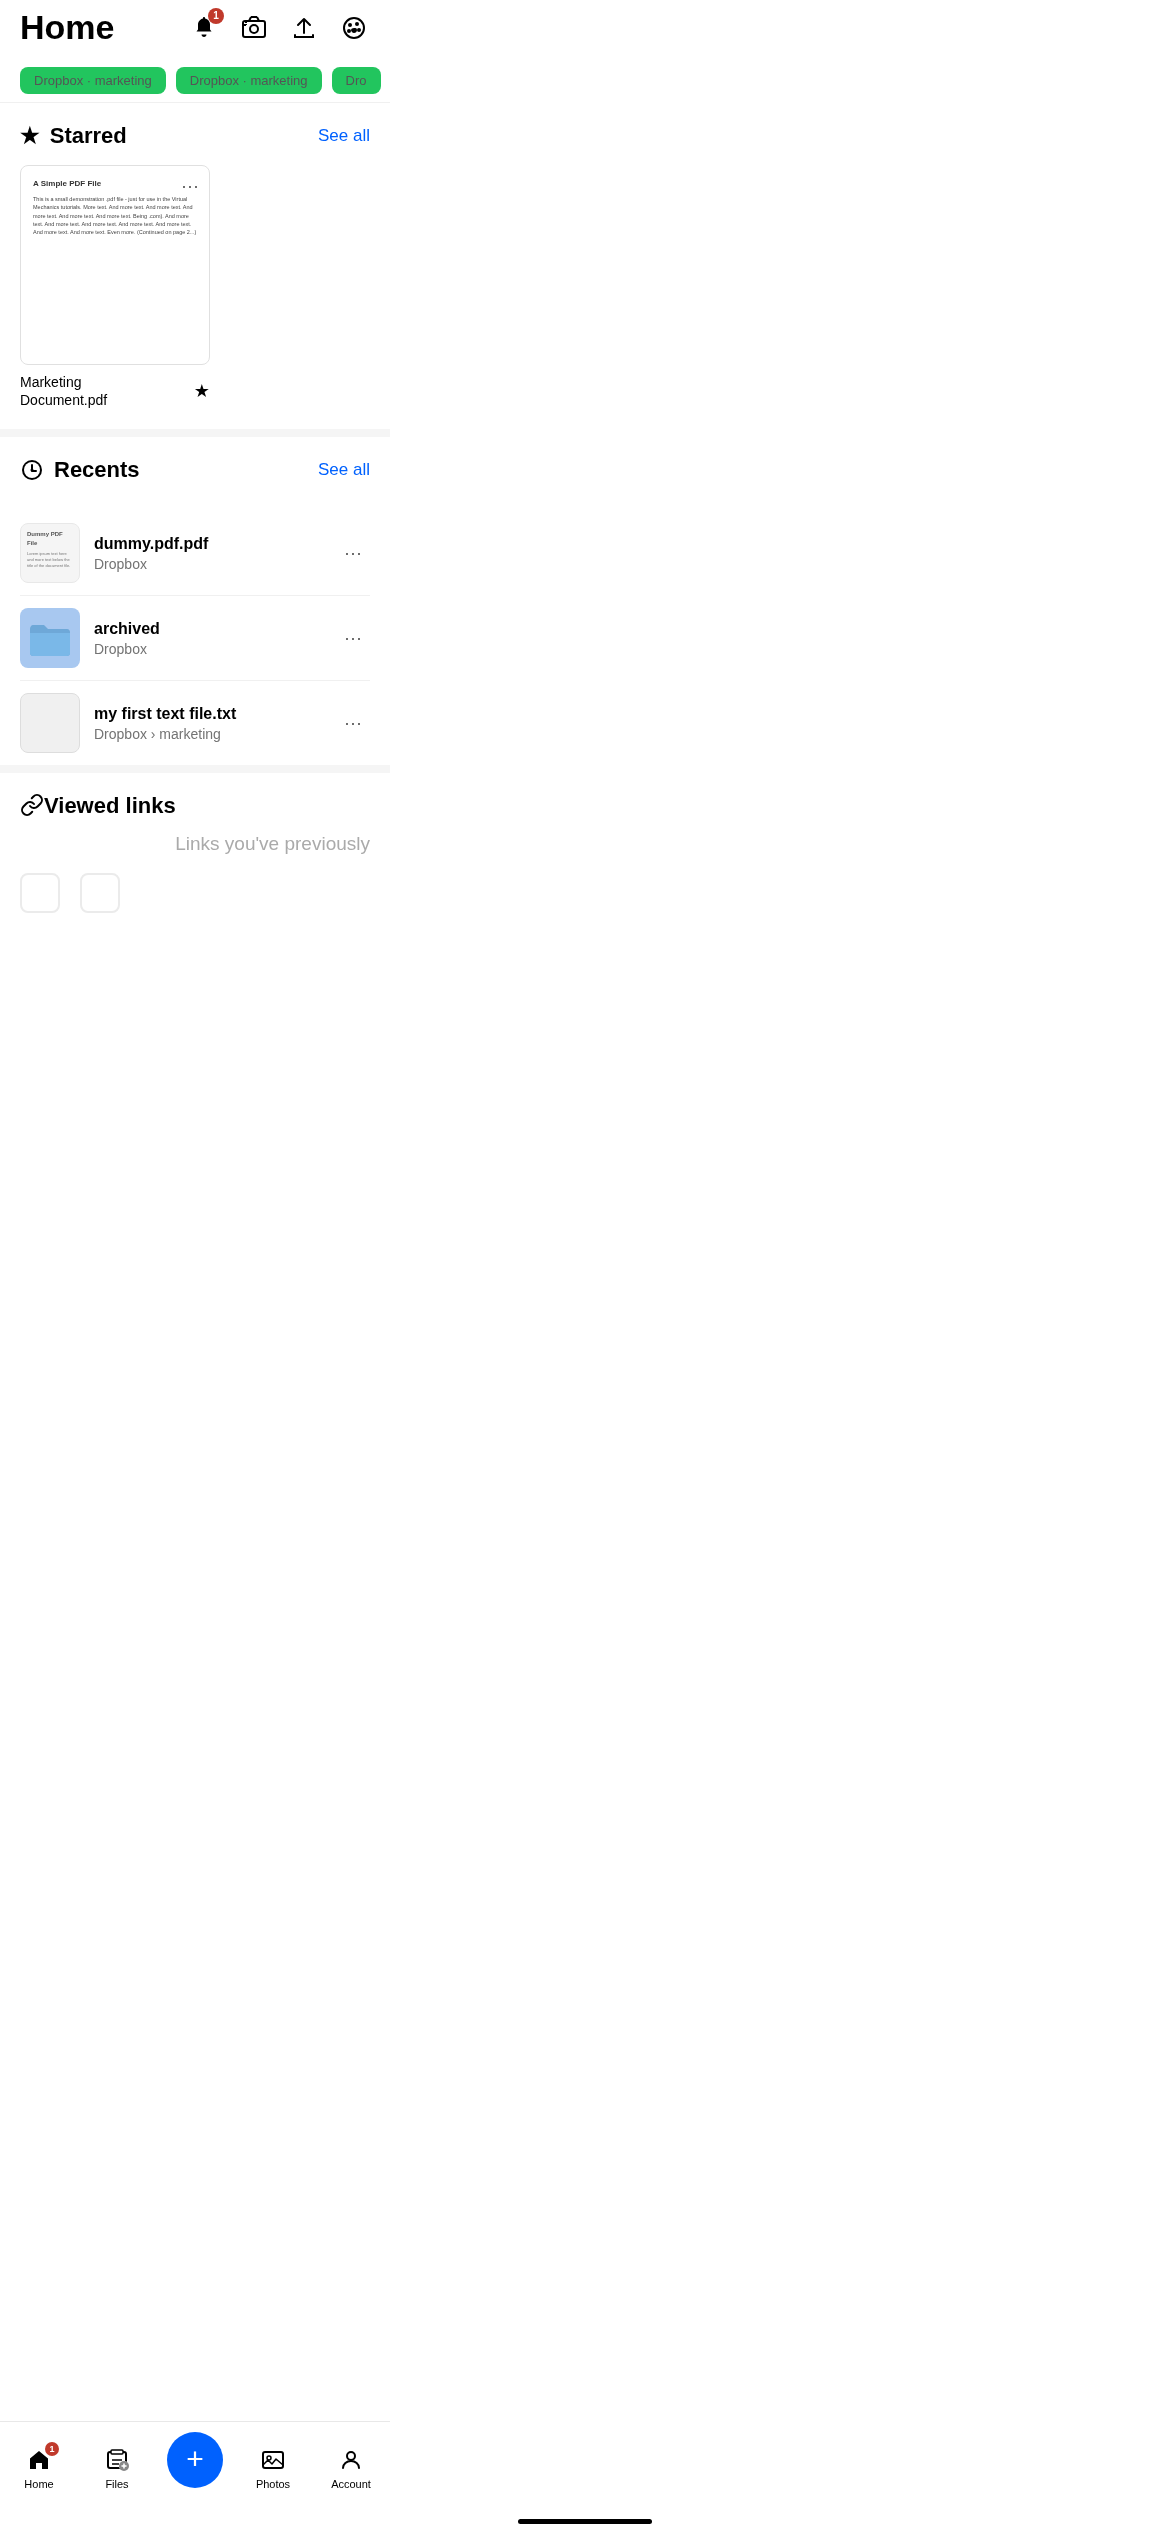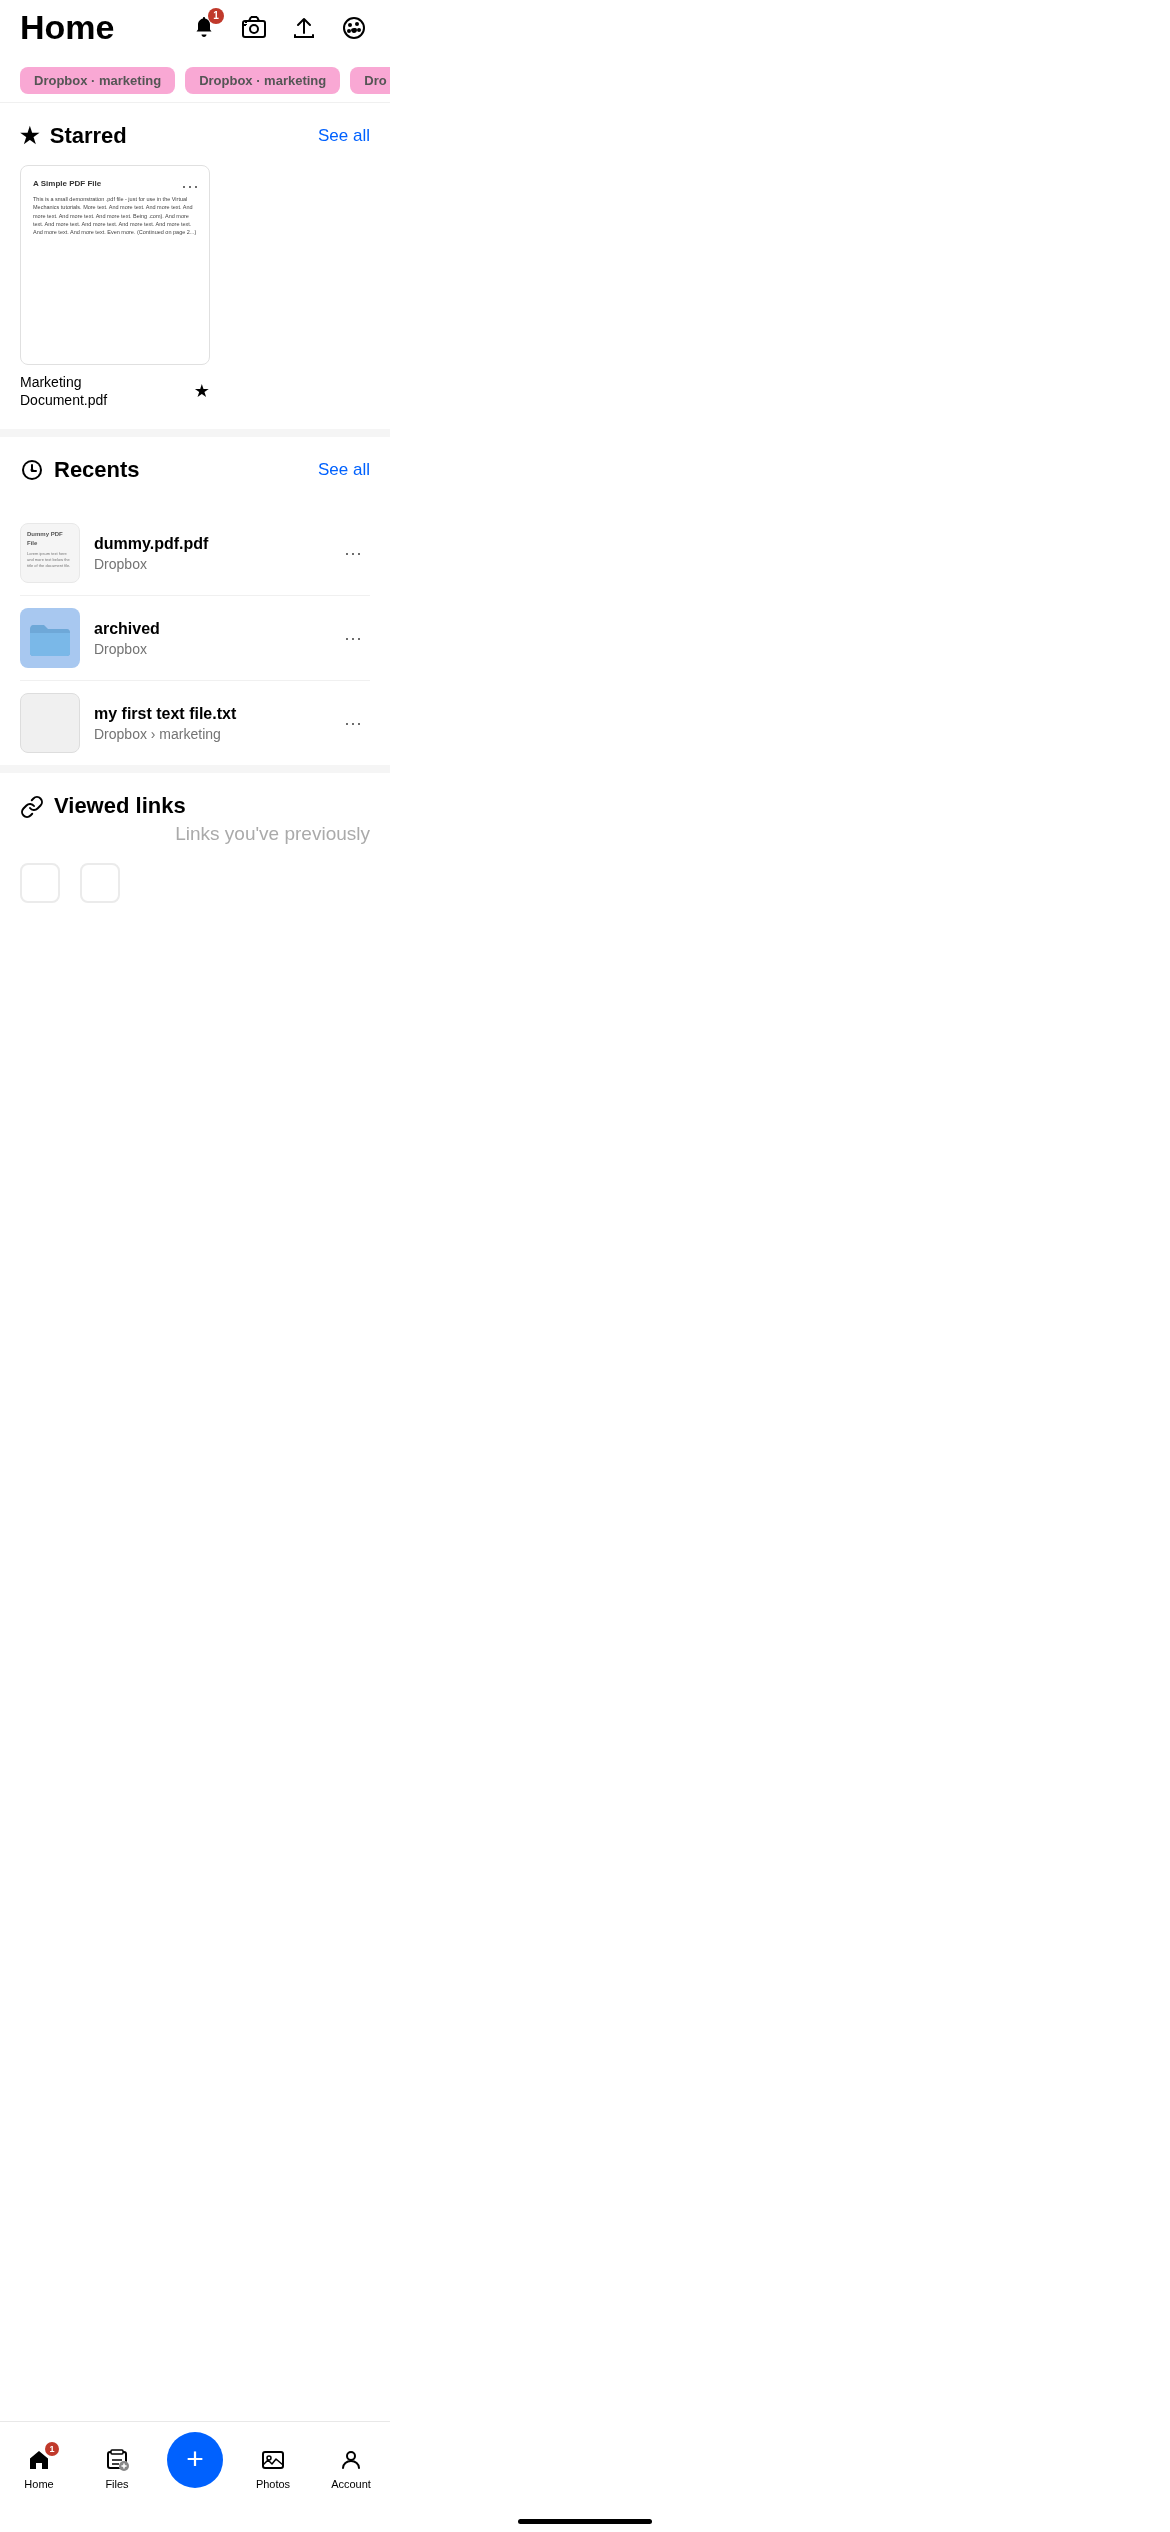--- a/index.html
+++ b/index.html
@@ -123,27 +123,26 @@
       padding: 8px 20px;
       overflow-x: auto;
       scrollbar-width: none;
       border-bottom: 1px solid #f0f0f0;
     }
 
     .suggestion-bar::-webkit-scrollbar { display: none; }
 
     .suggestion-chip {
       flex-shrink: 0;
-      background: #f9a8d4;
+      background: #22c55e;
       border-radius: 8px;
       padding: 6px 14px;
       font-size: 13px;
       color: #555;
       white-space: nowrap;
-      font-weight: bold;
     }
 
     
     .section {
       padding: 20px 20px 12px;
     }
 
     .section-header {
       display: flex;
       justify-content: space-between;
@@ -337,26 +336,25 @@
     .text-line.medium { width: 80%; }
     .text-line.long { width: 100%; }
 
     
     .viewed-links-section {
       padding: 20px 20px 16px;
     }
 
     .viewed-links-title {
       display: flex;
-      align-items: flex-end;
-      gap: 10px;
+      align-items: flex-start;
       font-size: 22px;
       font-weight: 700;
       color: #000;
-      margin-bottom: 0;
+      margin-bottom: 10px;
     }
 
     .viewed-links-sub {
       font-size: 19px;
       color: #aaa;
       padding: 4px 0;
       text-align: right;
     }
 
     

